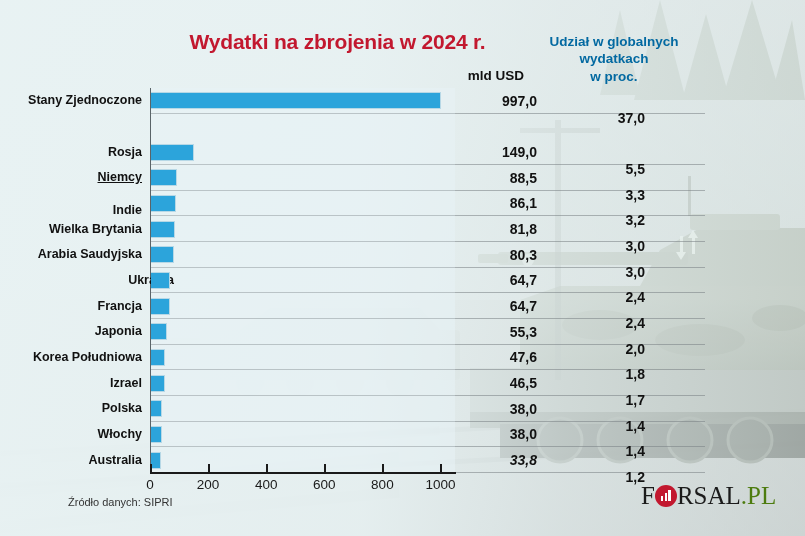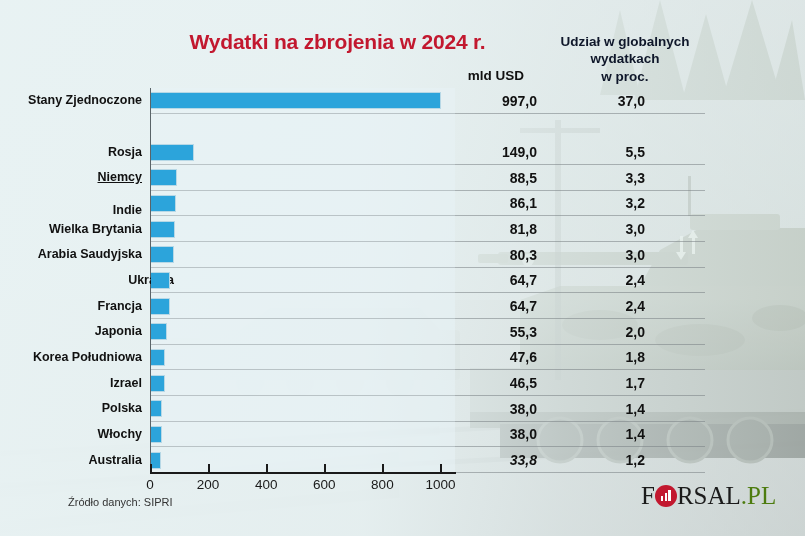--- a/index.html
+++ b/index.html
@@ -62,27 +62,27 @@
     top: 68px;
     width: 82px;
     text-align: center;
     font-size: 13.5px;
     font-weight: bold;
     color: #111;
   }
 
   .hdr-share {
     position: absolute;
-    left: 545px;
+    left: 534px;
     top: 33px;
     width: 160px;
     text-align: center;
     font-size: 13.5px;
     font-weight: bold;
-    color: #0f172a;
+    color: #0369a1;
     line-height: 1.28;
   }
 
   
   #grid {
     position: absolute;
     left: 0;
     top: 88px;
     width: 805px;
     height: 385px;
@@ -151,20 +151,21 @@
   }
 
   .val-pct {
     position: absolute;
     left: 560px;
     width: 85px;
     text-align: right;
     font-size: 14px;
     font-weight: bold;
     color: #111;
+    margin-top: 17px;
   }
 
   
   #axis-line {
     position: absolute;
     left: 150px;
     top: 472px;
     width: 306px;
     height: 2px;
     background: #1a1a1a;

